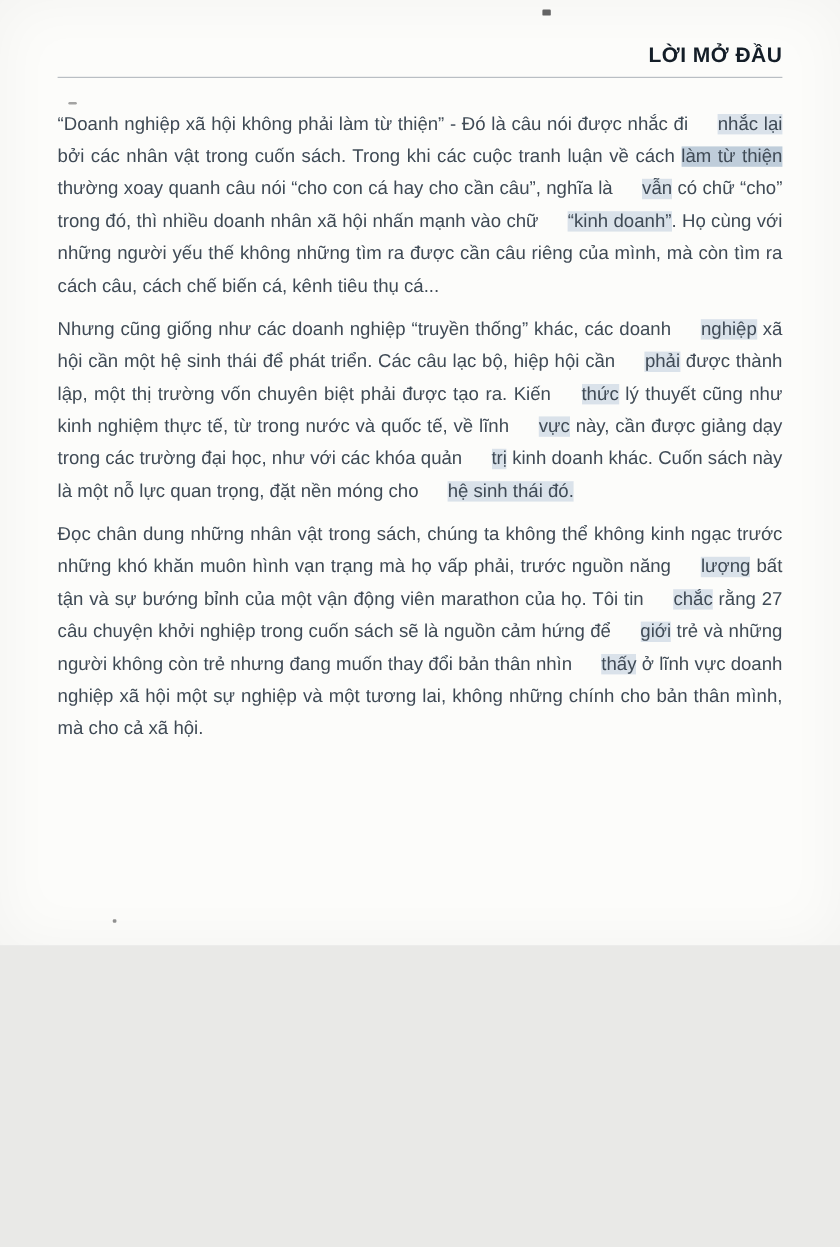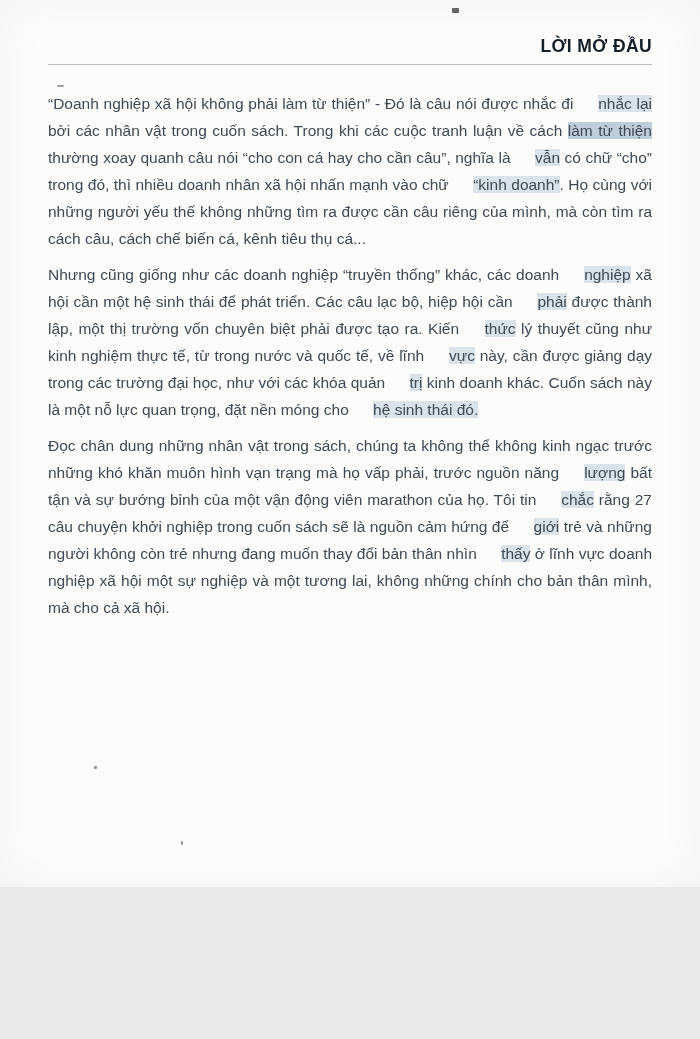--- a/index.html
+++ b/index.html
@@ -1,19 +1,19 @@
 <!DOCTYPE html>
 <html><head>
 <meta charset="utf-8">
 <style>
   html, body { margin: 0; padding: 0; background: #e9e9e7; }
   .page {
     position: relative;
     width: 700px;
-    height: 887px;
+    height: 788px;
     margin: 0 auto;
     background: #fcfcfa;
     box-shadow: inset 0 0 50px rgba(0,0,0,0.04);
     font-family: "Liberation Sans", "DejaVu Sans", sans-serif;
     color: #3f4a55;
     overflow: hidden;
   }
   .content {
     position: absolute;
     left: 48px;

